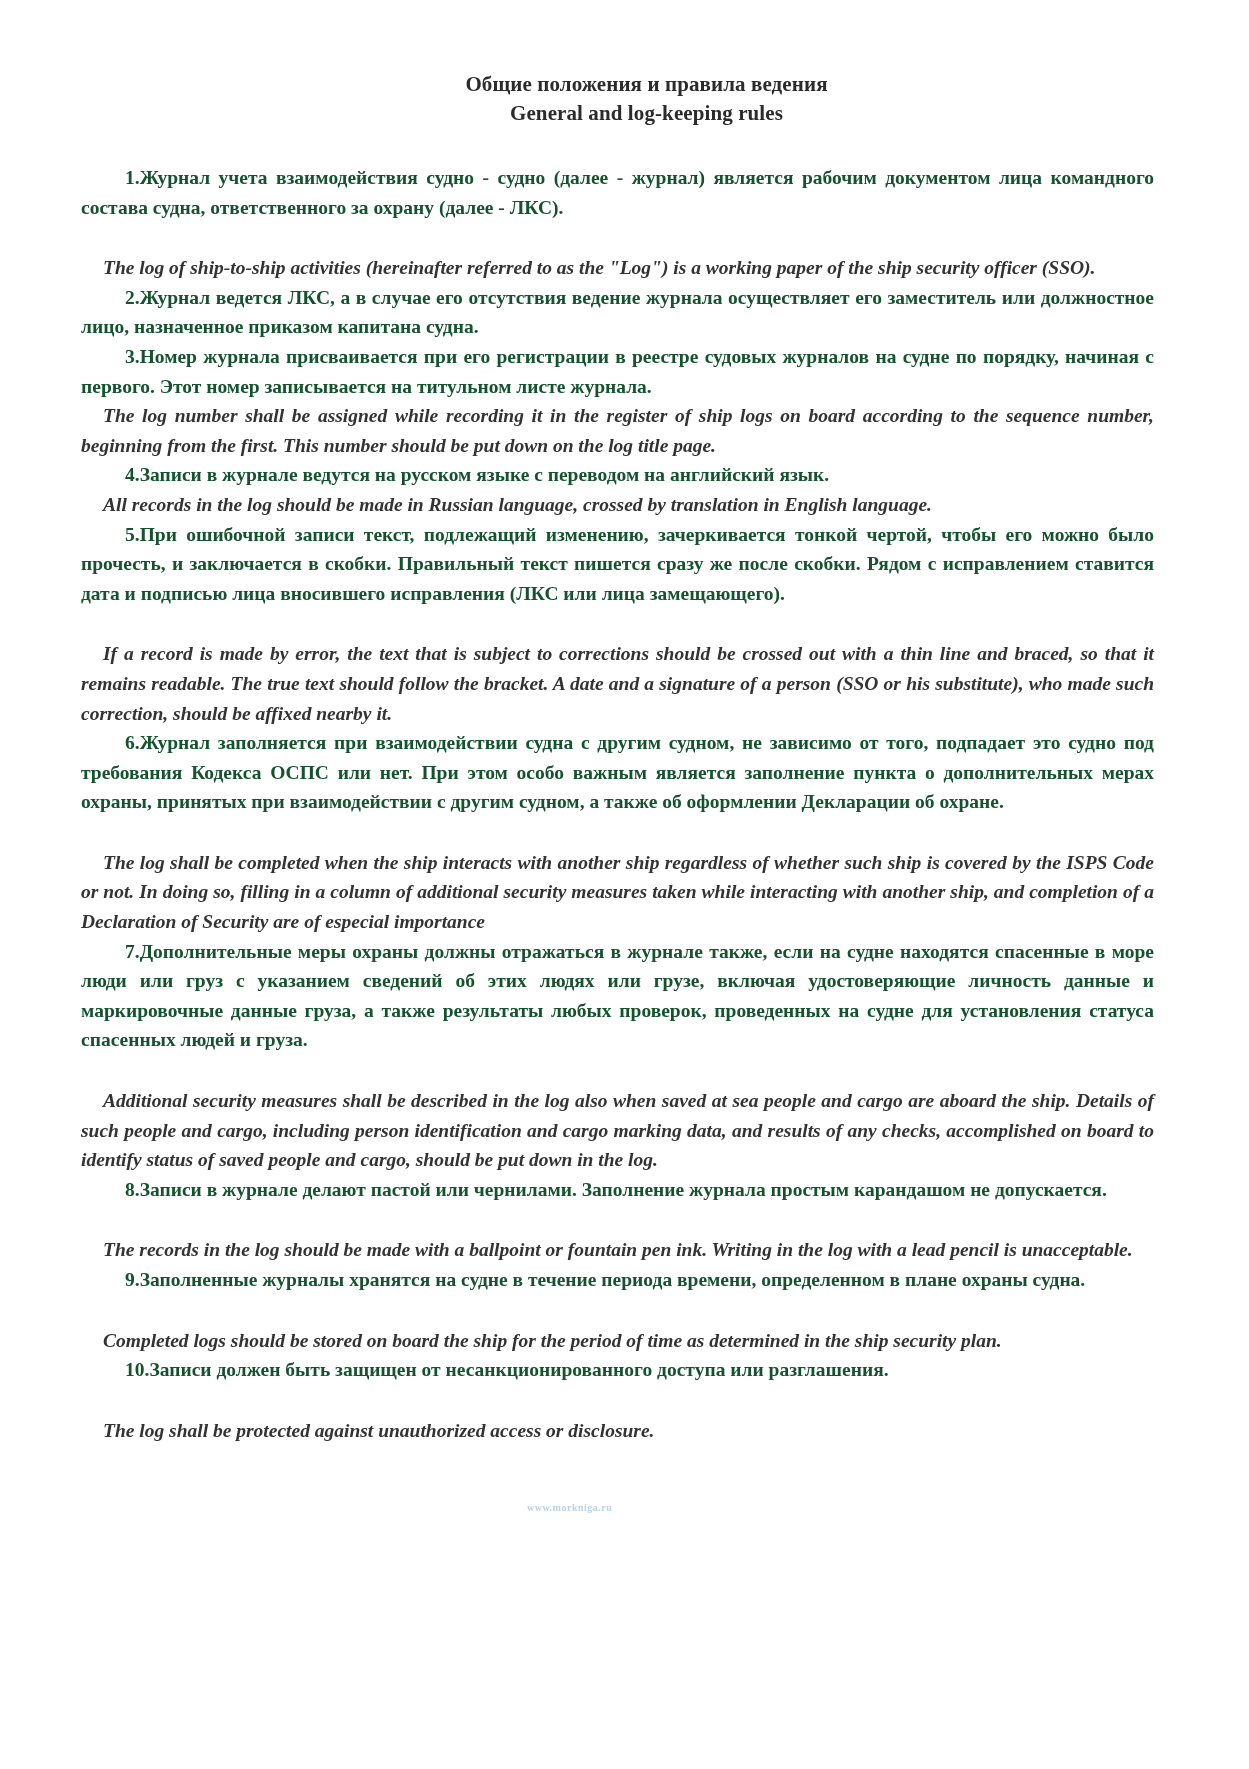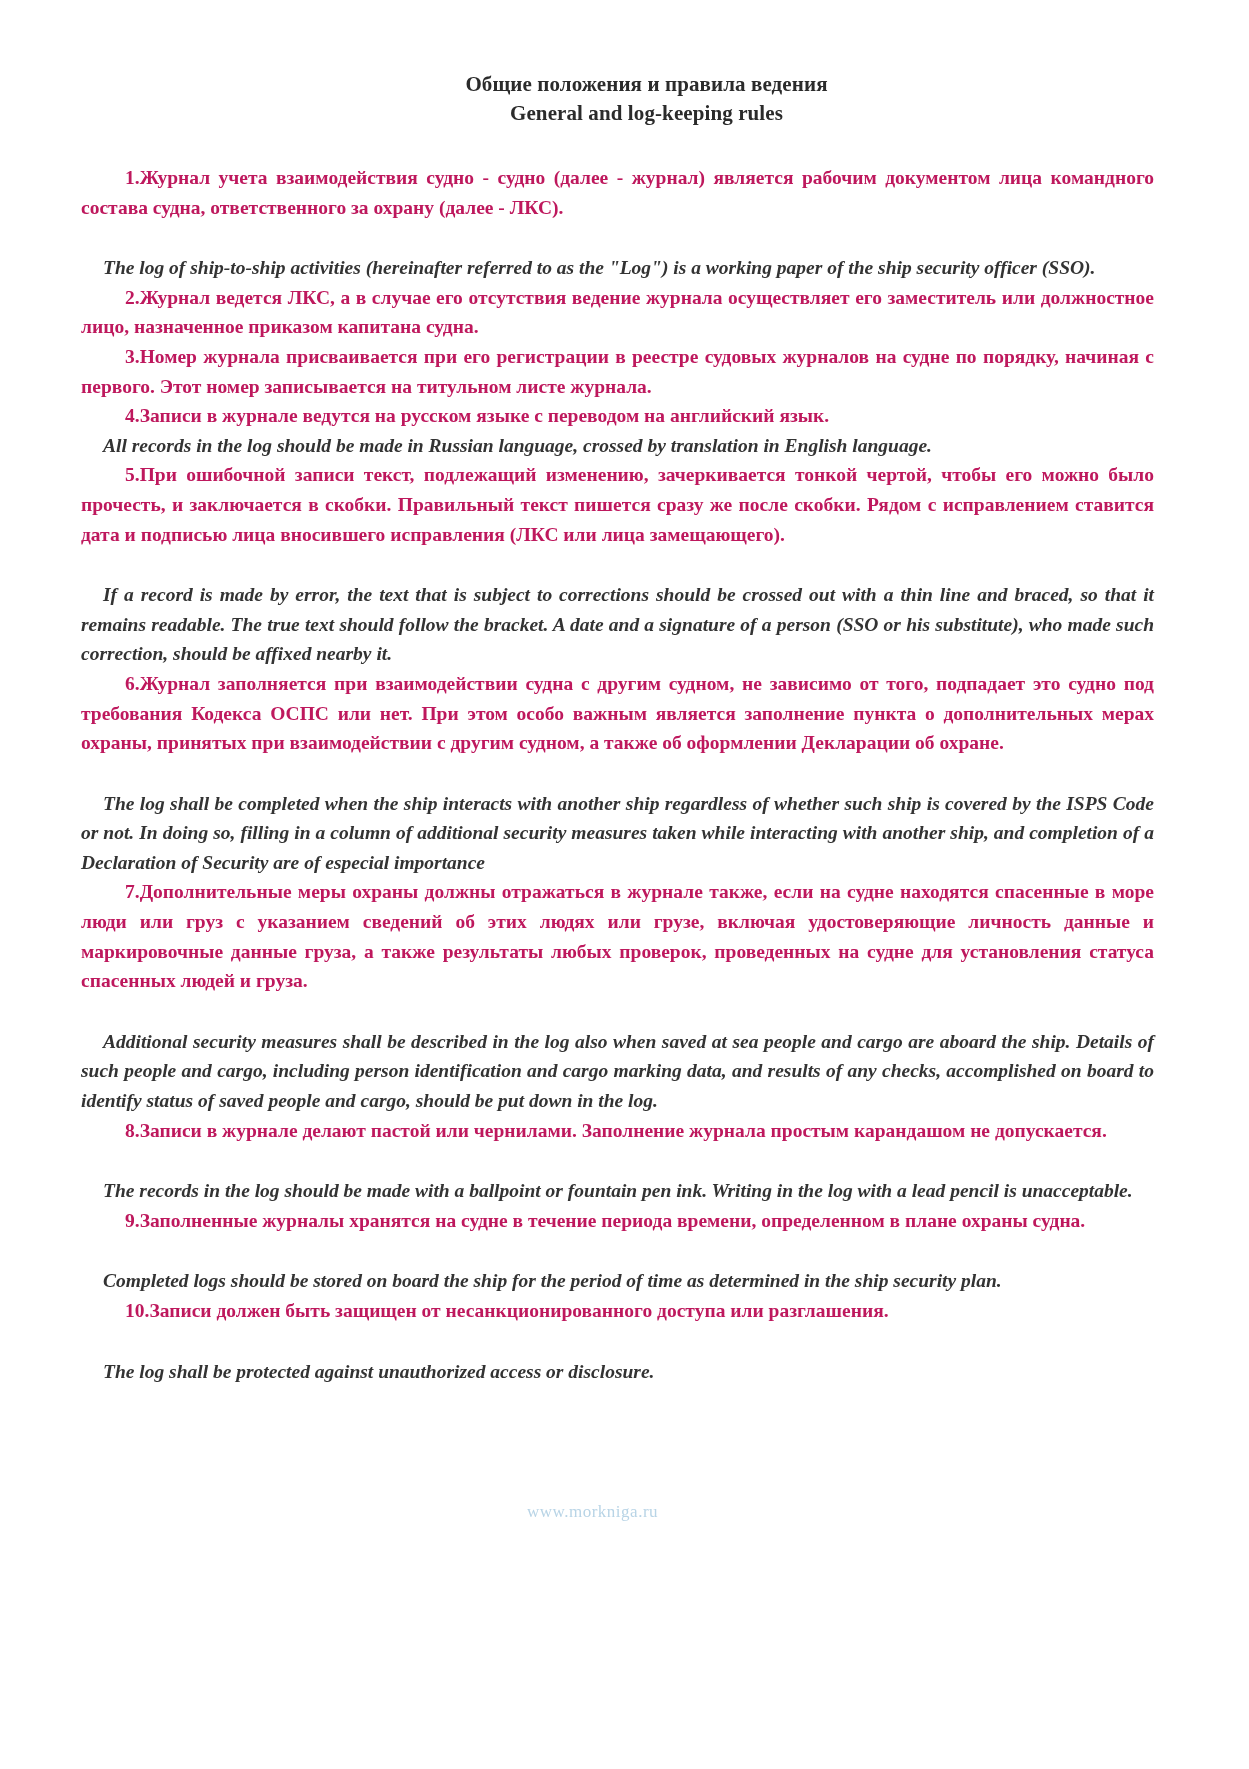--- a/index.html
+++ b/index.html
@@ -41,21 +41,21 @@
       position: absolute;
       left: 81px;
       top: 163px;
       width: 1073px;
     }
     .para {
       margin: 0;
       font-size: 19.5px;
       line-height: 29.6px;
       text-align: justify;
-      color: #be185d;
+      color: #14532d;
     }
     .para.ru {
       font-weight: bold;
       text-indent: 22px;
     }
     .para.en {
       font-style: italic;
       font-weight: bold;
       text-indent: 22px;
       color: #333333;
@@ -63,22 +63,22 @@
     .para.last-left { text-align-last: left; margin-top: 31px; }
     .num {
       display: inline-block;
       min-width: 32px;
     }
     .watermark {
       position: absolute;
       left: 527px;
       top: 1502px;
       font-family: "Liberation Serif", serif;
-      font-size: 17px;
-      font-weight: normal;
+      font-size: 10px;
+      font-weight: bold;
       color: #b8d4e6;
       letter-spacing: 0.5px;
       white-space: nowrap;
     }
   </style>
 </head>
 <body>
 
 <div class="page">
 
@@ -93,20 +93,21 @@
       <p class="para ru"><span class="num">1.</span><span>Журнал учета взаимодействия судно - судно (далее - журнал) является рабочим документом лица командного состава судна, ответственного за охрану (далее - ЛКС).</span></p>
       <p class="para en last-left">The log of ship-to-ship activities (hereinafter referred to as the "Log") is a working paper of the ship security officer (SSO).</p>
     </div>
 
     <div>
       <p class="para ru"><span class="num">2.</span><span>Журнал ведется ЛКС, а в случае его отсутствия ведение журнала осуществляет его заместитель или должностное лицо, назначенное приказом капитана судна.</span></p>
     </div>
 
     <div>
       <p class="para ru"><span class="num">3.</span><span>Номер журнала присваивается при его регистрации в реестре судовых журналов на судне по порядку, начиная с первого. Этот номер записывается на титульном листе журнала.</span></p>
+      <p class="para en">The log number shall be assigned while recording it in the register of ship logs on board according to the sequence number, beginning from the first. This number should be put down on the log title page.</p>
     </div>
 
     <div>
       <p class="para ru"><span class="num">4.</span><span>Записи в журнале ведутся на русском языке с переводом на английский язык.</span></p>
       <p class="para en">All records in the log should be made in Russian language, crossed by translation in English language.</p>
     </div>
 
     <div>
       <p class="para ru"><span class="num">5.</span><span>При ошибочной записи текст, подлежащий изменению, зачеркивается тонкой чертой, чтобы его можно было прочесть, и заключается в скобки. Правильный текст пишется сразу же после скобки. Рядом с исправлением ставится дата и подписью лица вносившего исправления (ЛКС или лица замещающего).</span></p>
       <p class="para en last-left">If a record is made by error, the text that is subject to corrections should be crossed out with a thin line and braced, so that it remains readable. The true text should follow the bracket. A date and a signature of a person (SSO or his substitute), who made such correction, should be affixed nearby it.</p>

